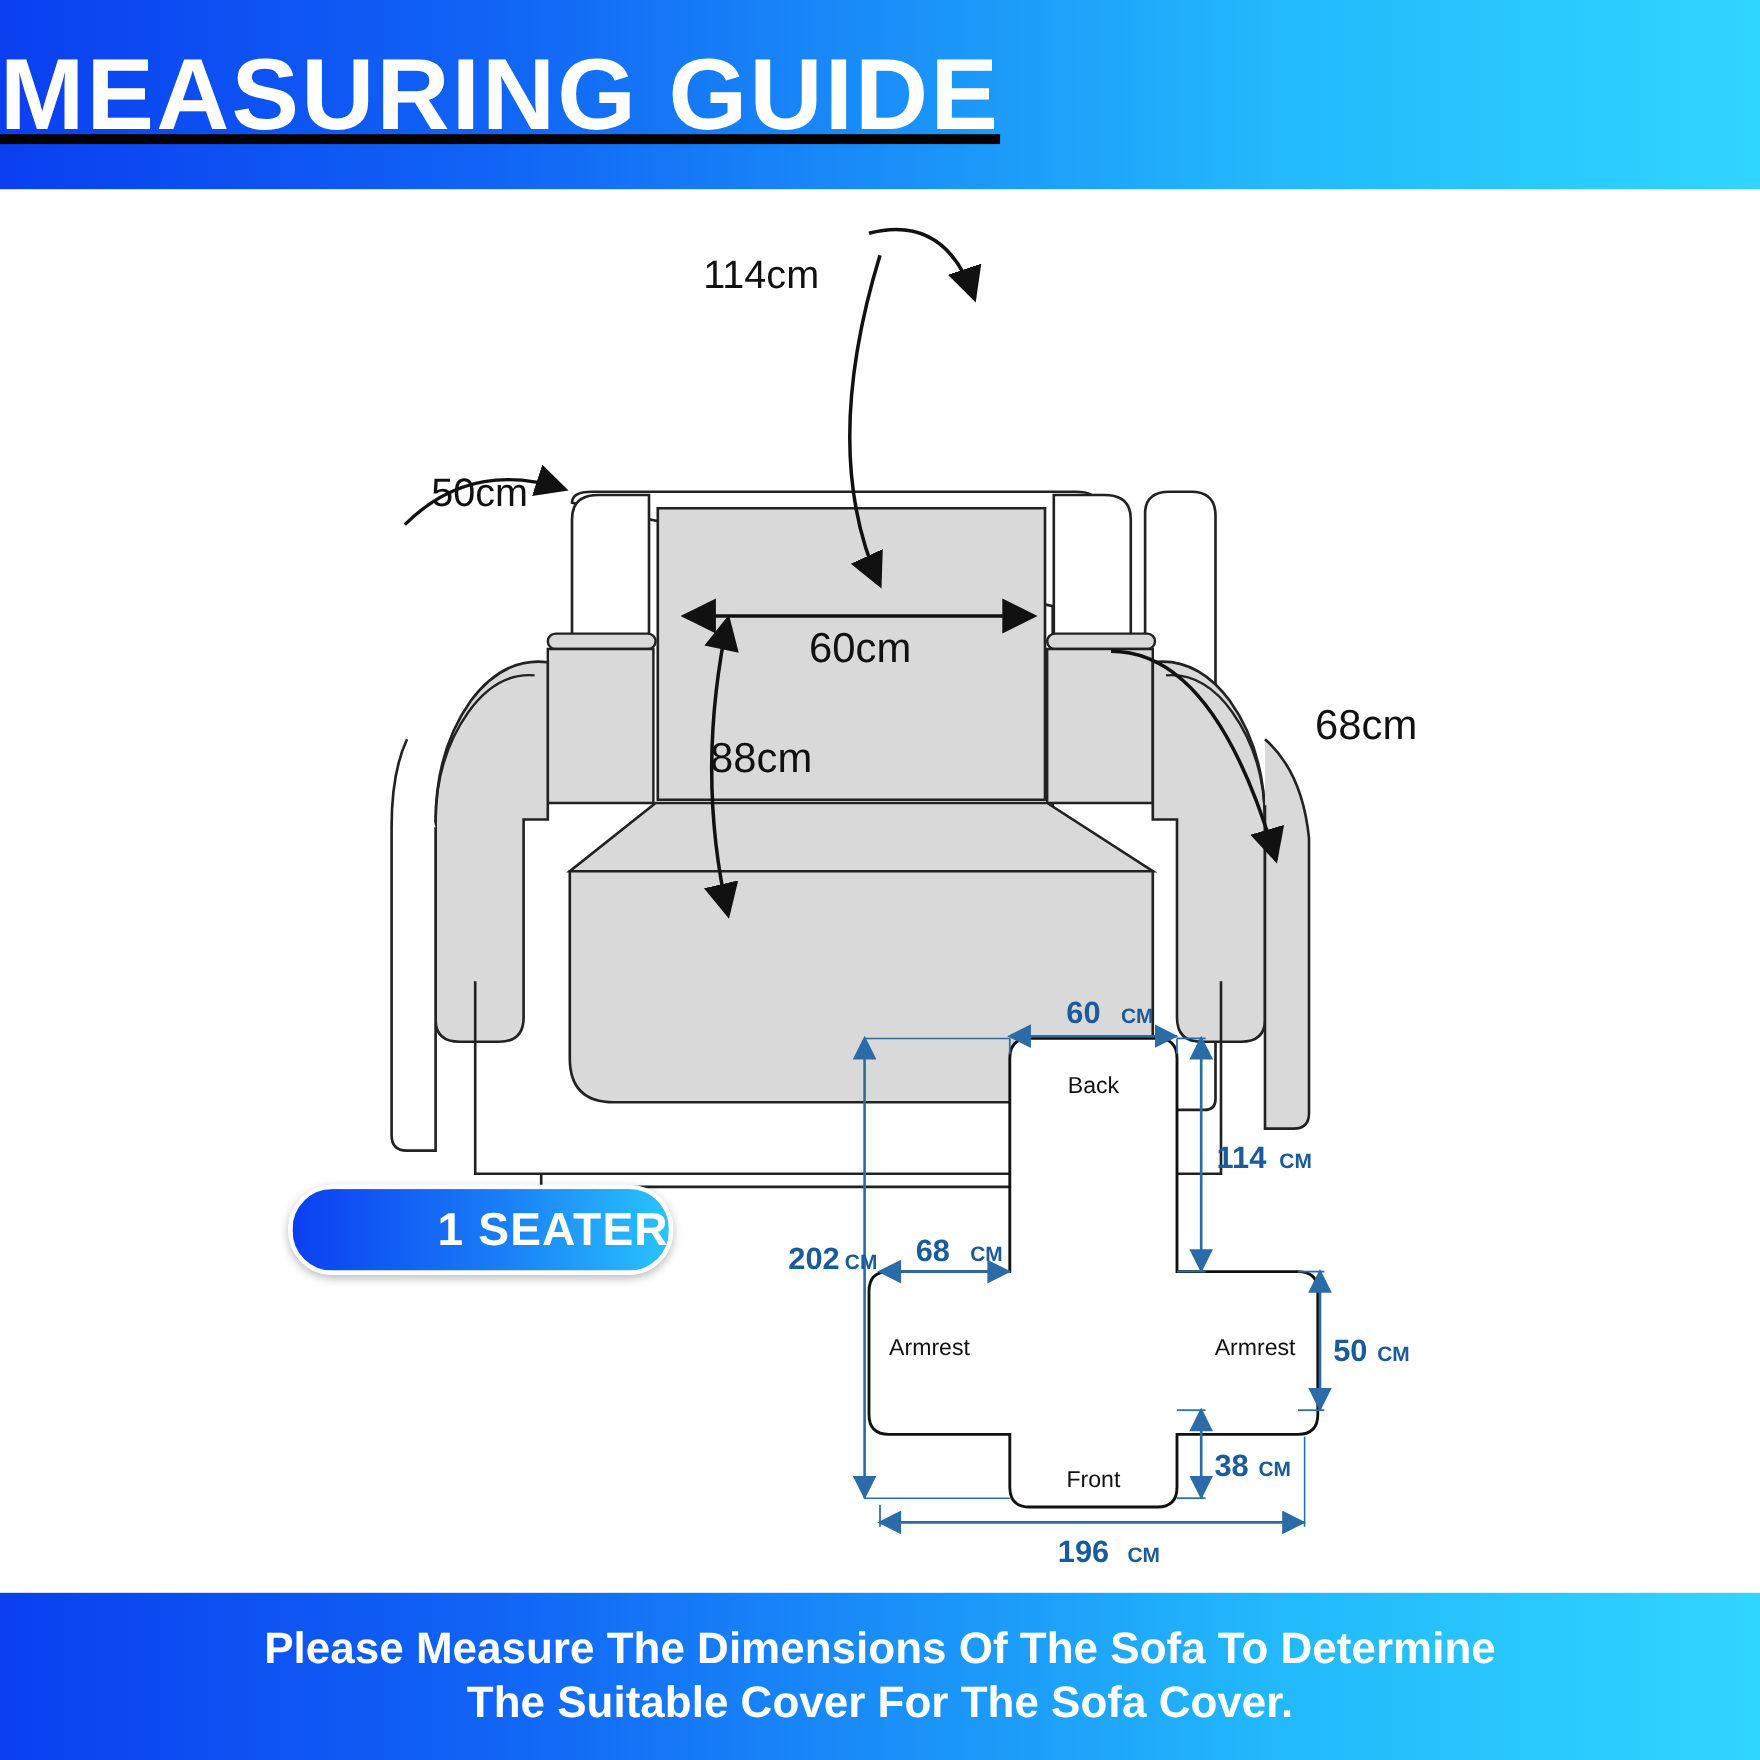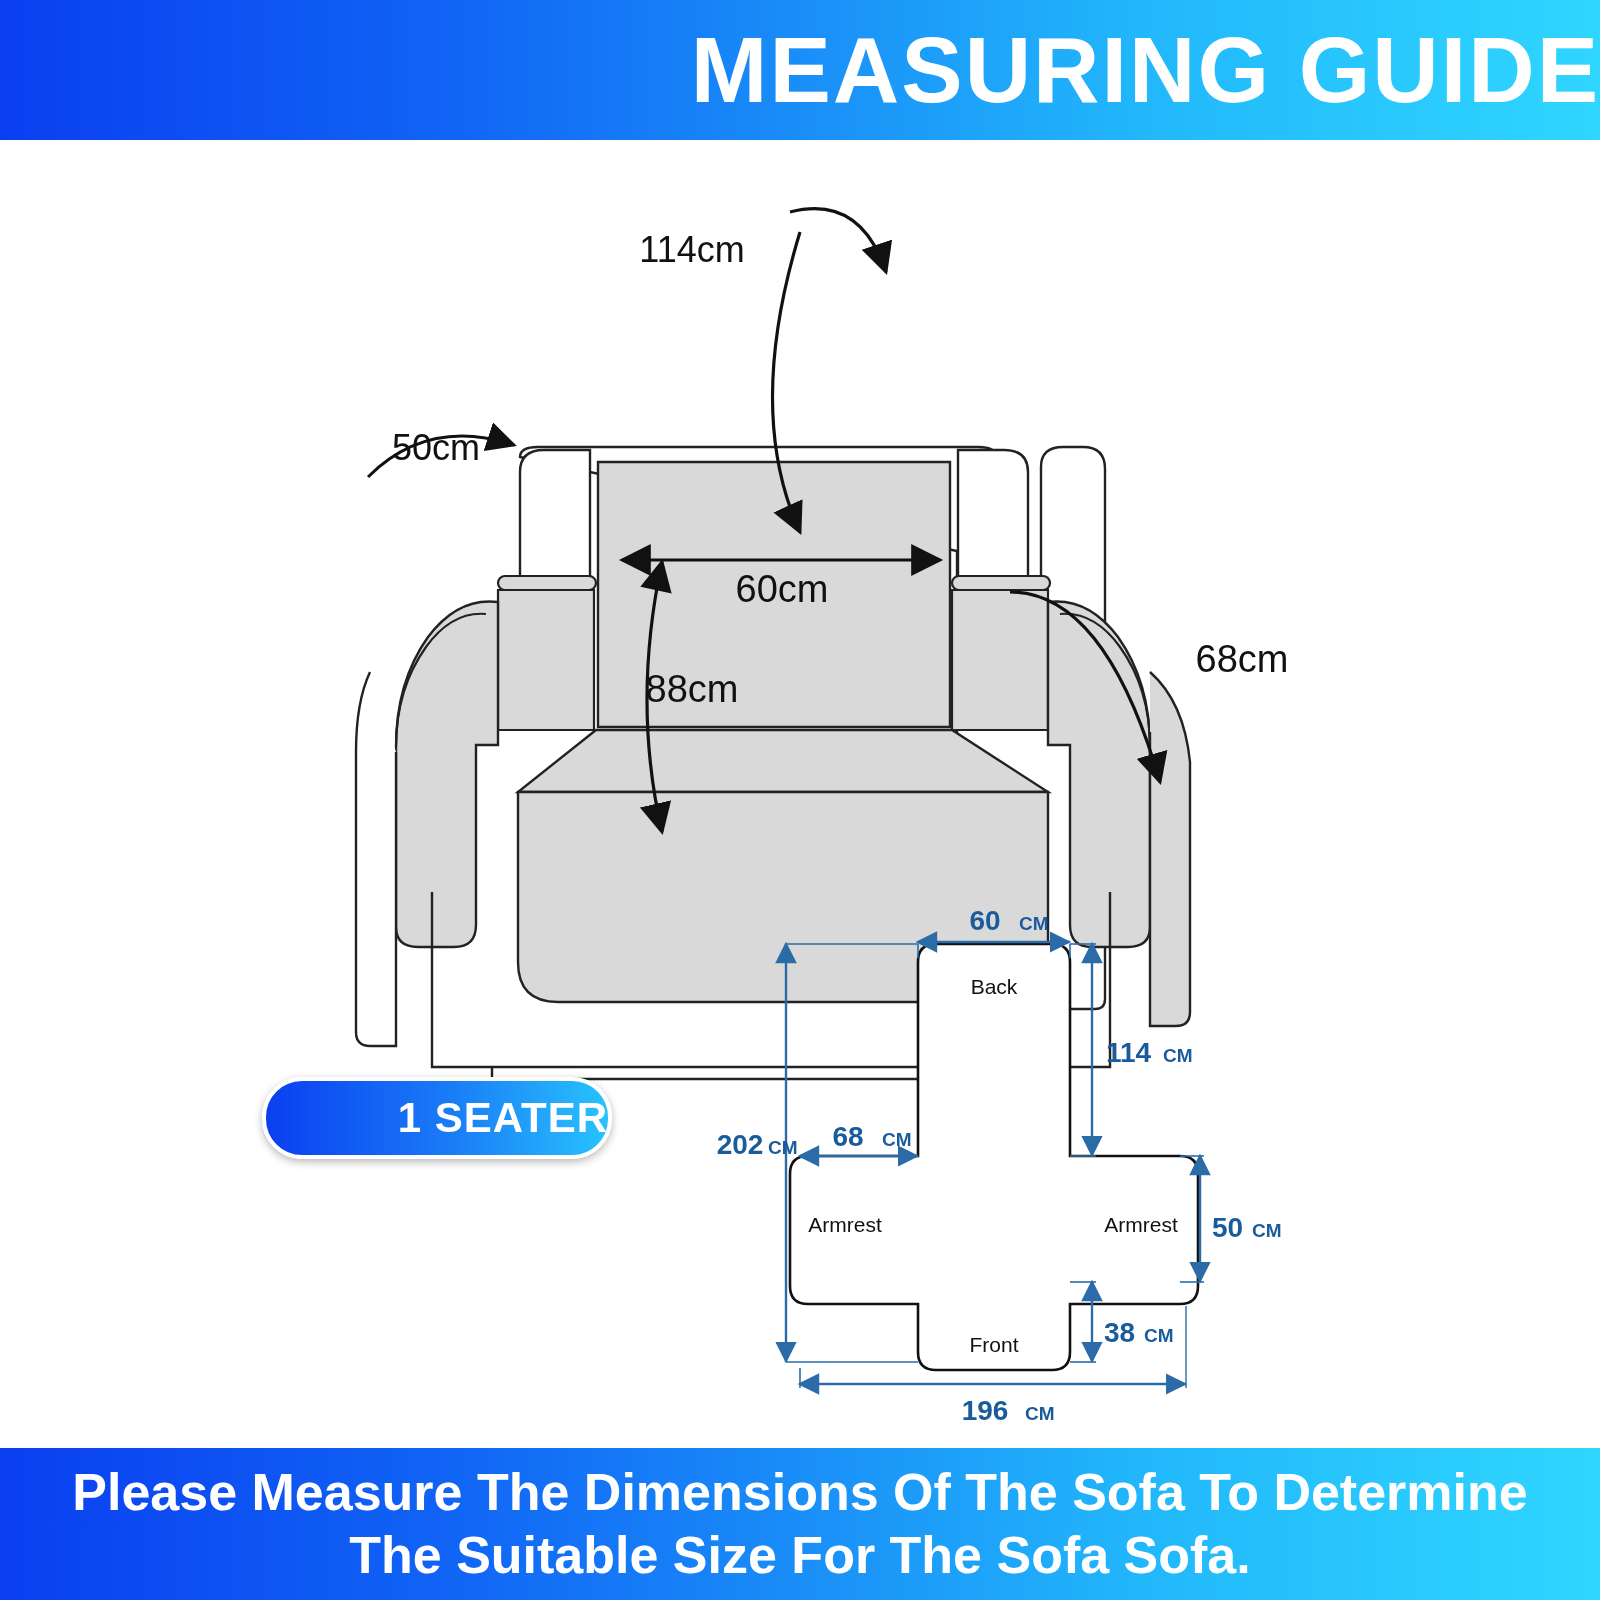--- a/index.html
+++ b/index.html
@@ -14,25 +14,26 @@
     overflow: hidden;
     position: relative;
   }
 
   
   .header {
     position: absolute;
     left: 0;
     top: 0;
     width: 1600px;
-    height: 140px;
+    height: 172px;
     background: linear-gradient(90deg, #0a3ff0 0%, #1164f5 28%, #22b8fb 72%, #2fd6ff 100%);
     display: flex;
     align-items: center;
-    justify-content: flex-end;
+    justify-content: flex-start;
+    text-decoration: underline;
   }
   .header-title {
     color: #ffffff;
     font-size: 92px;
     font-weight: bold;
     letter-spacing: 2px;
     line-height: 1;
     white-space: nowrap;
   }
 
@@ -44,21 +45,21 @@
     width: 1600px;
     height: 152px;
     background: linear-gradient(90deg, #0a3ff0 0%, #1164f5 28%, #22b8fb 72%, #2fd6ff 100%);
     display: flex;
     flex-direction: column;
     align-items: center;
     justify-content: center;
   }
   .footer-line {
     color: #ffffff;
-    font-size: 52px;
+    font-size: 40px;
     font-weight: bold;
     line-height: 1.22;
     text-align: center;
     white-space: nowrap;
   }
 
   
   .seater-badge {
     position: absolute;
     left: 262px;
@@ -220,14 +221,14 @@
     <text x="1025" y="1248" font-size="19" font-weight="bold" fill="#1a5b9c" text-anchor="start">CM</text>
   </g>
 </svg>
 
 <div class="seater-badge">
   <span>1 SEATER</span>
 </div>
 
 <div class="footer">
   <div class="footer-line">Please Measure The Dimensions Of The Sofa To Determine</div>
-  <div class="footer-line">The Suitable Size For The Sofa Sofa.</div>
+  <div class="footer-line">The Suitable Cover For The Sofa Cover.</div>
 </div>
 
 </body></html>

